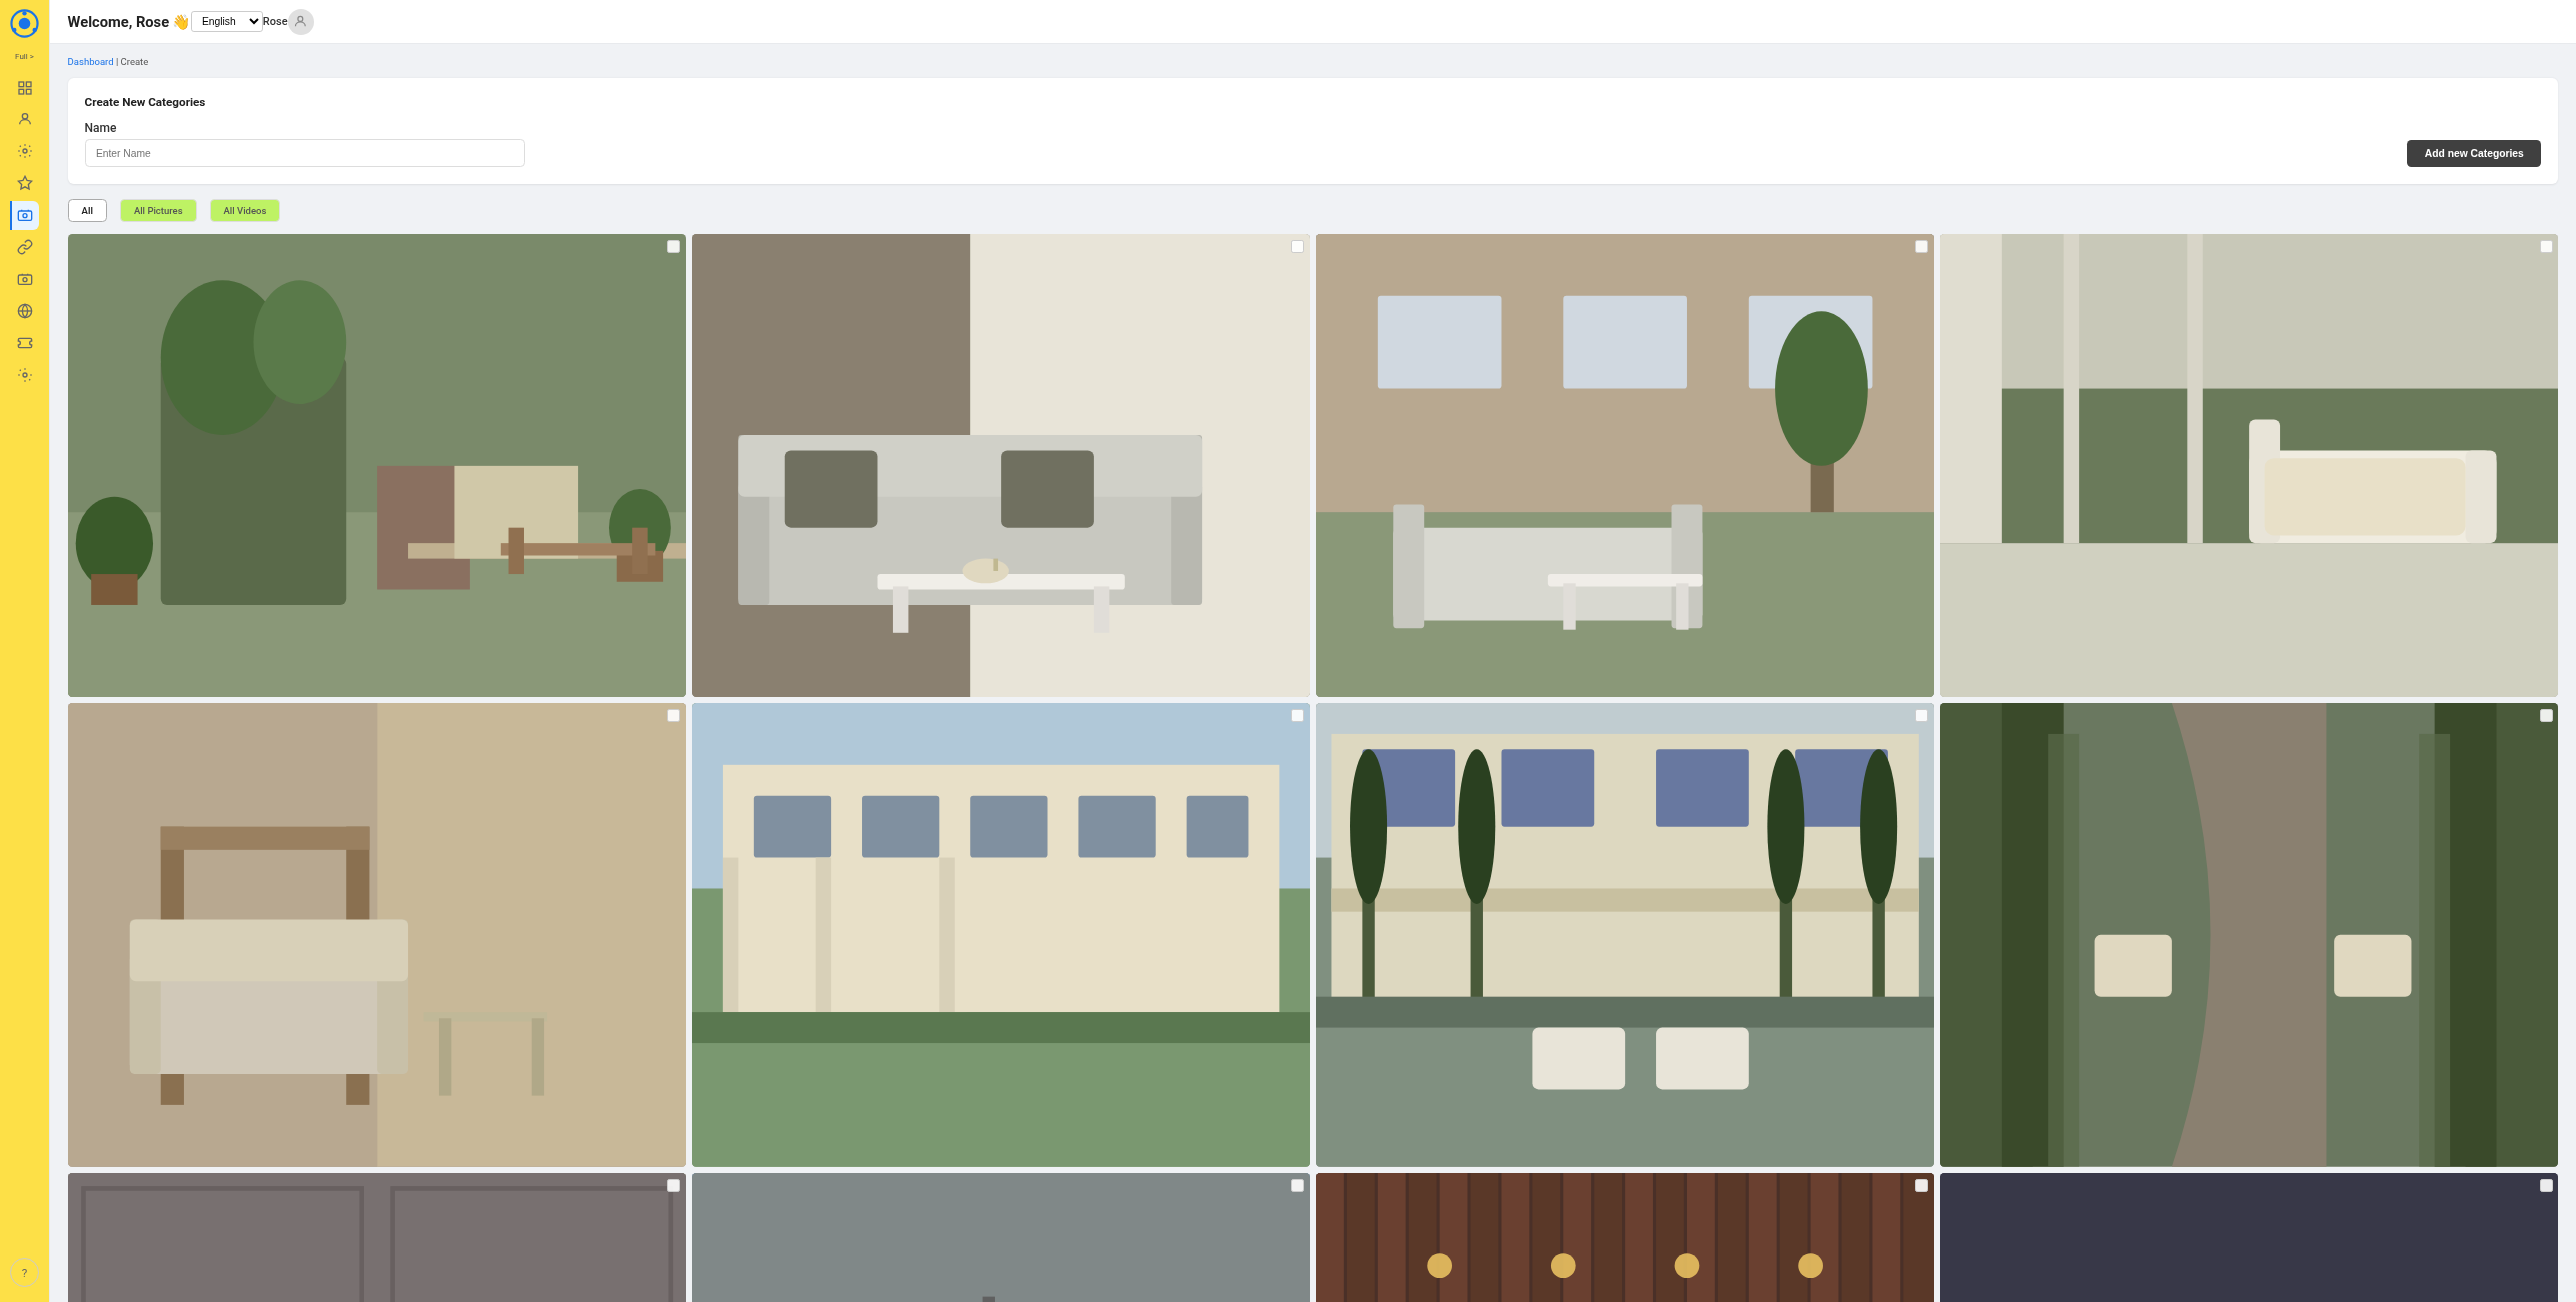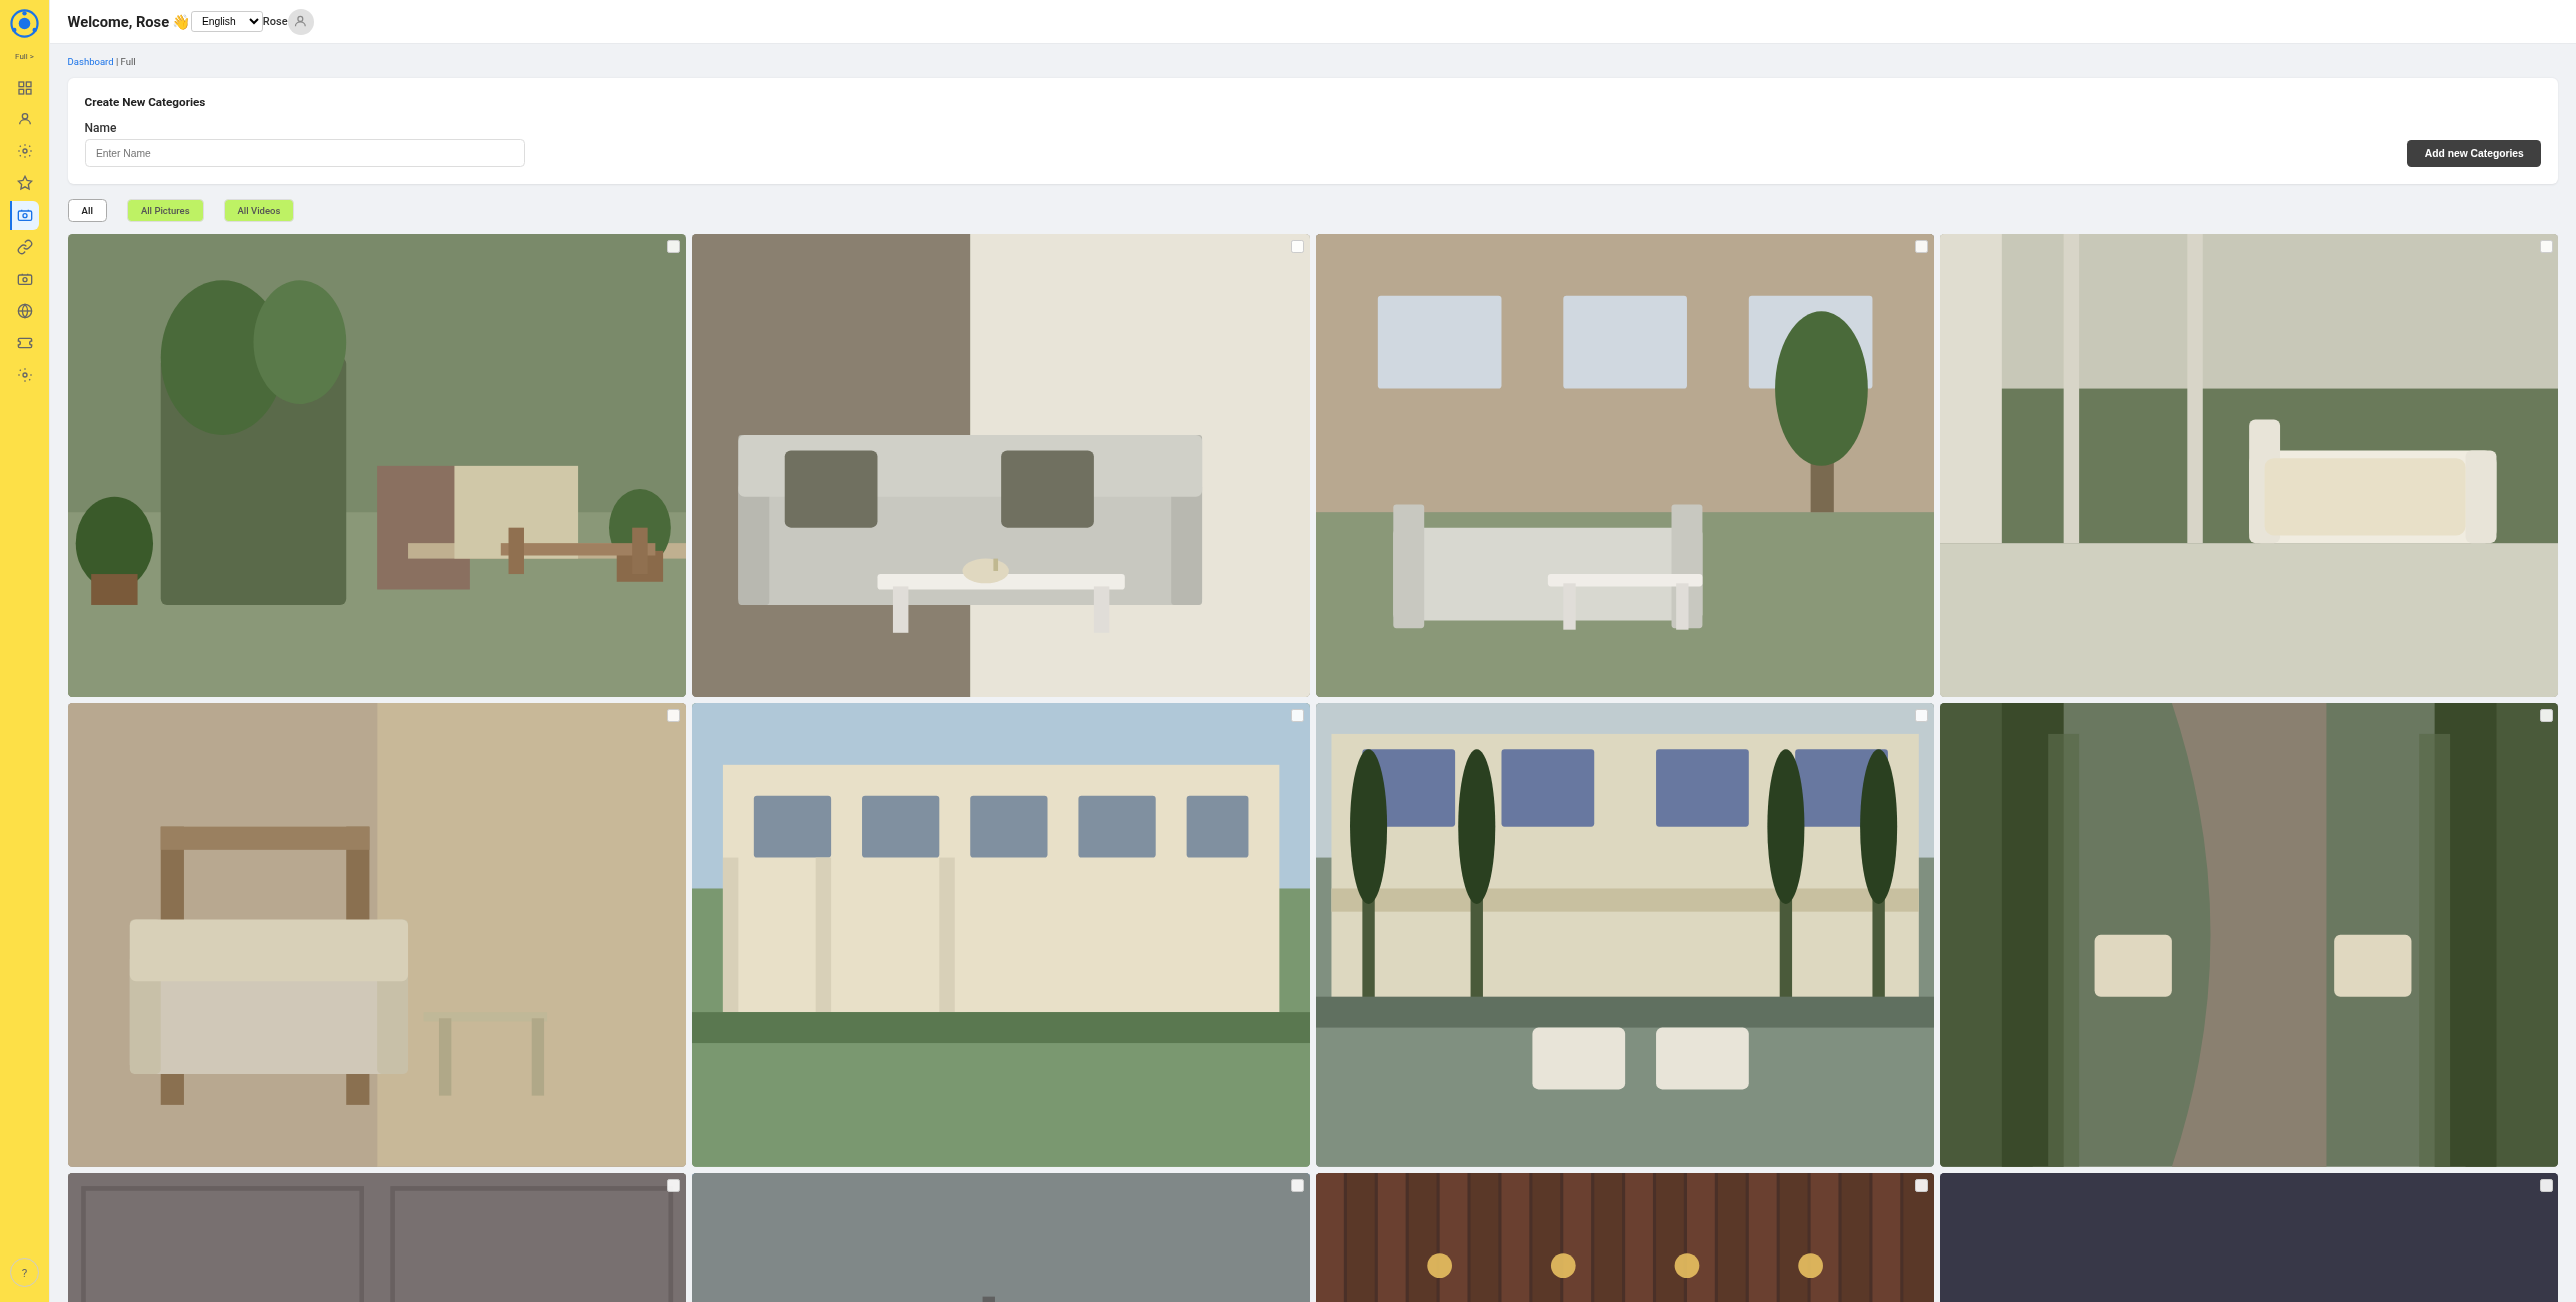--- a/index.html
+++ b/index.html
@@ -187,21 +187,21 @@
       font-size: 10.3px;
       font-weight: 600;
       cursor: pointer;
       white-space: nowrap;
       flex-shrink: 0;
     }
 
     
     .filter-tabs {
       display: flex;
-      gap: 20px;
+      gap: 13px;
       margin-bottom: 11.7px;
     }
     .filter-tab {
       padding: 5.1px 13px;
       border-radius: 4.4px;
       font-size: 9.5px;
       font-weight: 500;
       cursor: pointer;
       border: 0.7px solid #ddd;
       background: #bef264;
@@ -352,21 +352,21 @@
         </svg>
       </div>
     </div>
   </div>
 
   <div class="page-content">
 
     <div class="breadcrumb">
       <a href="#">Dashboard</a>
       <span> | </span>
-      <span>Full</span>
+      <span>Create</span>
     </div>
 
     <div class="create-card">
       <div class="create-card-title">Create New Categories</div>
       <div class="form-row">
         <div class="form-group">
           <label class="form-label">Name</label>
           <input class="form-input" type="text" placeholder="Enter Name" style="">
         </div>
         <button class="btn-add">Add new Categories</button>

